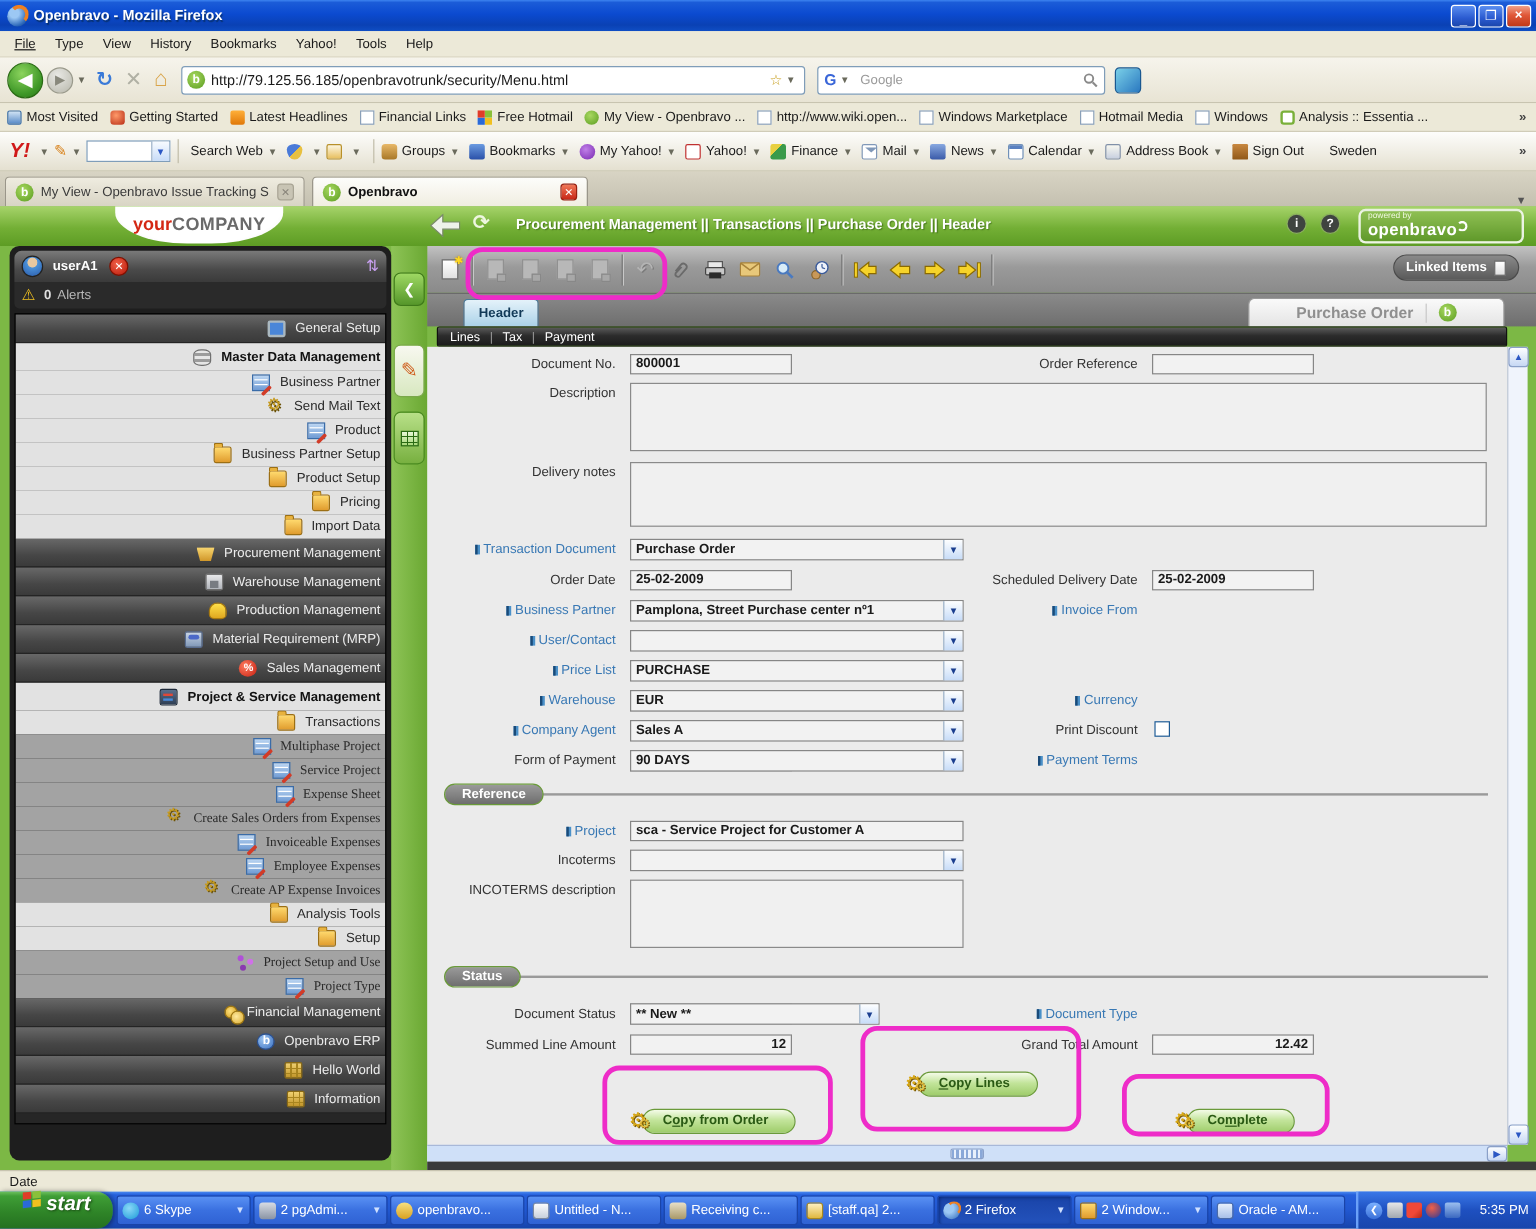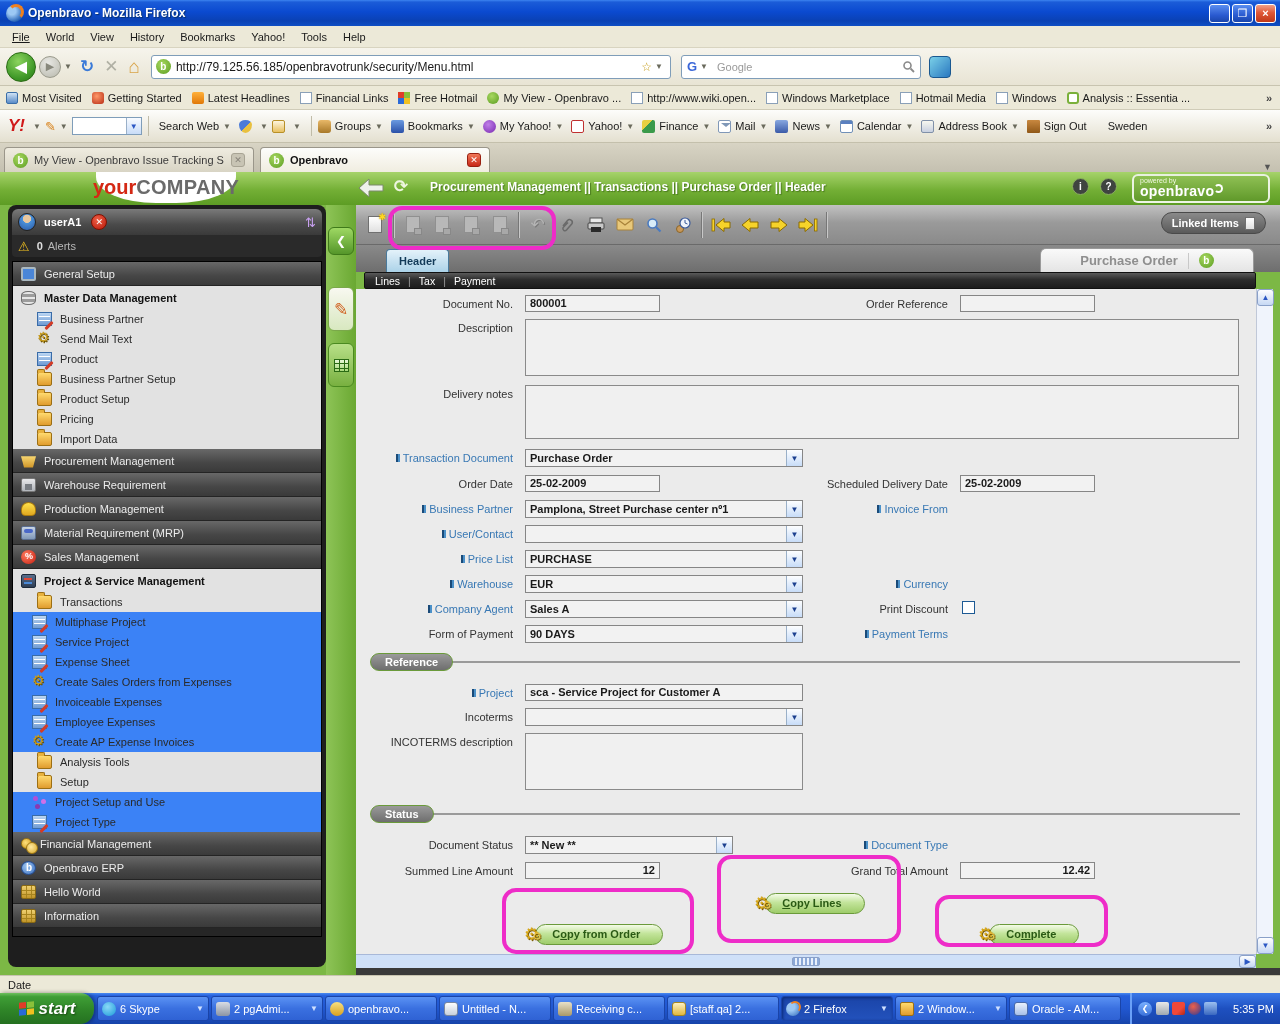--- a/index.html
+++ b/index.html
@@ -82,21 +82,21 @@
   .fftab.active{background:linear-gradient(180deg,#fdfdfb,#f0ede0);width:230px;font-weight:bold;color:#111;}
   .fftab .lbl{flex:1;white-space:nowrap;overflow:hidden;margin:0 6px;}
   .tabclose{width:14px;height:14px;border-radius:3px;font-size:9px;display:flex;align-items:center;justify-content:center;color:#fff;}
   .tabclose.gray{background:#c8c4b4;border:1px solid #a8a494;color:#88847a;}
   .tabclose.red{background:linear-gradient(180deg,#f07858,#c82818);border:1px solid #982010;}
   #tablist-caret{margin-left:auto;color:#555;font-size:9px;padding-right:4px;}
 
   
   #app{position:absolute;left:0;top:172px;width:1280px;height:803px;background:#7cb845;}
   #greenband{position:absolute;left:0;top:0;width:1280px;height:33px;background:linear-gradient(180deg,#a6d36a,#73af35 55%,#5d9c24);}
-  #logobubble{position:absolute;left:96px;top:0;width:140px;height:31px;background:radial-gradient(ellipse at 50% 0%,#ffffff 70%,#e8e8e8);border-radius:0 0 60px 60px/0 0 26px 26px;display:flex;align-items:center;justify-content:center;font-size:20px;}
+  #logobubble{position:absolute;left:96px;top:0;width:140px;height:31px;background:radial-gradient(ellipse at 50% 0%,#ffffff 70%,#e8e8e8);border-radius:0 0 60px 60px/0 0 26px 26px;display:flex;align-items:center;justify-content:center;font-size:15px;}
   #logobubble .p1{color:#d42814;font-weight:bold;}
   #logobubble .p2{color:#6a6a6a;font-weight:bold;letter-spacing:.3px;}
   #bc-back{left:358px;top:6px;}
   #bc-refresh{left:394px;top:4px;color:#eef6e0;font-size:17px;font-weight:bold;}
   #breadcrumb{position:absolute;left:430px;top:8px;color:#fff;font-weight:bold;font-size:12px;text-shadow:1px 1px 1px #4a7a1e;}
   .hcirc{position:absolute;top:6px;width:17px;height:17px;border-radius:50%;background:#3f4440;border:1px solid #8aaf5e;color:#fff;font-weight:bold;font-size:10px;display:flex;align-items:center;justify-content:center;}
   #poweredbox{position:absolute;right:10px;top:2px;width:138px;height:29px;border:2px solid rgba(255,255,255,.85);border-radius:6px;background:linear-gradient(180deg,#8fc054,#60992a);padding:1px 6px;line-height:1;}
   #poweredbox .small{font-size:7px;color:#f0f8e0;}
   #poweredbox .brand{font-size:14px;color:#fff;font-weight:bold;letter-spacing:.3px;}
   #poweredbox .swirl{display:inline-block;width:9px;height:9px;border:2px solid #fff;border-radius:50%;border-left-color:transparent;vertical-align:top;}
@@ -126,25 +126,25 @@
   #userbar{height:26px;background:linear-gradient(180deg,#7a7a7a,#4a4a4a 60%,#3a3a3a);border-radius:6px 6px 0 0;display:flex;align-items:center;padding:0 6px;}
   #avatar{width:18px;height:18px;border-radius:50%;background:radial-gradient(circle at 50% 30%,#e8c8a0 28%,#4a90d8 32%,#2a5aa8);border:1px solid #222;margin-right:8px;}
   #username{color:#fff;font-weight:bold;margin-right:10px;}
   #userclose{width:16px;height:16px;border-radius:50%;background:radial-gradient(circle at 40% 35%,#f06048,#b81808);border:1px solid #801000;color:#fff;font-size:9px;font-weight:bold;display:flex;align-items:center;justify-content:center;}
   #sortbtn{margin-left:auto;color:#c8a0f0;font-size:13px;}
   #alertrow{height:22px;display:flex;align-items:center;padding:0 6px;background:#2a2a2a;border-radius:0 0 4px 4px;margin-bottom:4px;}
   #alerttri{color:#f0c020;font-size:13px;margin-right:7px;}
   #alertcount{color:#e0e0e0;font-weight:bold;margin-right:5px;}
   #alertlabel{color:#b8b8b8;}
   #sbmenu{list-style:none;background:#262626;border:1px solid #000;height:676px;overflow:hidden;}
-  .sb-item{display:flex;align-items:center;padding:0 4px;}
+  .sb-item{display:flex;align-items:center;padding:0 4px;justify-content:flex-end;}
   .k-dark{height:24px;background:linear-gradient(180deg,#686868,#464646 60%,#3a3a3a);border-bottom:1px solid #242424;color:#ececec;padding-left:8px;}
   .k-bold{height:23px;background:#e2e2e2;color:#111;font-weight:bold;padding-left:8px;}
   .k-item{height:20px;background:#e2e2e2;color:#2a2a2a;padding-left:24px;}
-  .k-sub{height:20px;background:#3b82f6;color:#2a2a2a;padding-left:19px;}
+  .k-sub{height:20px;background:#a3a3a3;color:#2a2a2a;padding-left:19px;font-family:Liberation Serif, serif;}
   .si{width:15px;height:14px;margin-right:8px;flex:none;display:inline-block;position:relative;}
   .si-monitor{background:#4a86d8;border:2px solid #aab8c0;border-radius:2px;}
   .si-db{background:repeating-linear-gradient(180deg,#e6e6e6 0 2px,#9c9c9c 2px 5px);border:1px solid #707070;border-radius:45%/30%;}
   .si-table{background:linear-gradient(#bcd6f2,#6f9bd4);border:1px solid #3a6ca8;}
   .si-table::before{content:"";position:absolute;left:1px;right:1px;top:3px;height:1px;background:#fff;box-shadow:0 4px 0 #fff;}
   .si-table::after{content:"";position:absolute;right:-3px;bottom:-2px;width:10px;height:3px;background:#d23c28;transform:rotate(-45deg);border-radius:1px;}
   .si-gear::before{content:"⚙";position:absolute;left:0;top:-2px;color:#c79b1e;font-size:14px;line-height:14px;text-shadow:1px 1px 0 #6a5208;}
   .si-folder{background:linear-gradient(#ffda6e,#e09c2e);border:1px solid #9c6f14;border-radius:2px;}
   .si-folder::before{content:"";position:absolute;top:-4px;left:-1px;width:6px;height:3px;background:#e8b23e;border:1px solid #9c6f14;border-bottom:none;border-radius:2px 2px 0 0;}
   .si-basket{background:linear-gradient(#ffe27e,#cf9426);clip-path:polygon(0 20%,100% 20%,80% 100%,20% 100%);}
@@ -210,21 +210,21 @@
   .sbh{position:absolute;left:356px;top:782px;width:900px;height:14px;background:#cfe0f8;border-top:1px solid #a8b8d8;display:flex;align-items:center;justify-content:center;}
   .grip{width:28px;height:9px;background:repeating-linear-gradient(90deg,#8aa8d8 0 2px,#e8f0fc 2px 4px);border:1px solid #8aa0c8;border-radius:2px;}
   .sbh .rbtn{position:absolute;right:0;top:0;height:13px;}
   #formbottom{position:absolute;left:356px;top:796px;width:924px;height:7px;background:#3a3a3a;}
 
   
   #statusbar{position:absolute;left:0;top:975px;width:1280px;height:18px;background:#ece9d8;border-top:1px solid #c8c4b0;display:flex;align-items:center;padding-left:8px;color:#1a1a1a;}
 
   
   #taskbar{position:absolute;left:0;top:993px;width:1280px;height:31px;background:linear-gradient(180deg,#4a8af0 0%,#2660dc 9%,#2157d0 50%,#1a4ab8 85%,#1543a8 100%);display:flex;align-items:center;}
-  #startbtn{width:94px;height:31px;background:linear-gradient(180deg,#6ec05e 0%,#3f9e36 12%,#2f8528 55%,#247020 100%);border-radius:0 14px 14px 0;display:flex;align-items:center;justify-content:center;color:#fff;font-weight:bold;font-style:italic;font-size:17px;text-shadow:1px 1px 2px #1a4a14;box-shadow:2px 0 4px rgba(0,0,0,.4);}
+  #startbtn{width:94px;height:31px;background:linear-gradient(180deg,#6ec05e 0%,#3f9e36 12%,#2f8528 55%,#247020 100%);border-radius:0 14px 14px 0;display:flex;justify-content:center;color:#fff;font-weight:bold;font-style:italic;font-size:17px;text-shadow:1px 1px 2px #1a4a14;box-shadow:2px 0 4px rgba(0,0,0,.4);}
   .flag{width:15px;height:14px;margin-right:5px;transform:skewY(-6deg);background:linear-gradient(#e03c28 0 0) 0 0/7px 6px no-repeat,linear-gradient(#8ac03a 0 0) 8px 0/7px 6px no-repeat,linear-gradient(#2a6ad8 0 0) 0 7px/7px 6px no-repeat,linear-gradient(#f0c020 0 0) 8px 7px/7px 6px no-repeat;}
   #tasks{display:flex;flex:1;height:25px;margin:0 3px;overflow:hidden;}
   .task{width:112px;height:25px;margin-right:2px;border-radius:3px;background:linear-gradient(180deg,#5a92f4,#3a70e0 50%,#2f62d4);border:1px solid #1a44a8;color:#fff;display:flex;align-items:center;padding:0 4px;flex:none;}
   .task.active{background:linear-gradient(180deg,#1a44a8,#2352bc);box-shadow:inset 1px 1px 3px #0a2a78;}
   .task .lbl{flex:1;white-space:nowrap;overflow:hidden;font-size:11px;}
   .task .caret{font-size:8px;color:#cfe0ff;}
   .tbi{width:14px;height:14px;margin-right:4px;border-radius:3px;flex:none;display:inline-block;}
   .tb-skype{background:radial-gradient(circle at 40% 35%,#8ad8f8,#1a9ad8);border-radius:50%;}
   .tb-pg{background:linear-gradient(#d8dce4,#8a94a4);}
   .tb-ob{background:linear-gradient(#f8e080,#d8a020);border-radius:50%;}
@@ -252,21 +252,21 @@
   <span id="titletext">Openbravo - Mozilla Firefox</span>
   <span class="winbtn min">
       <span>_</span>
     </span>
   <span class="winbtn">❐</span>
   <span class="winbtn close">×</span>
 </div>
 
 <div id="menubar">
     <span class="menu-item">File</span>
-    <span class="menu-item">World</span>
+    <span class="menu-item">Type</span>
     <span class="menu-item">View</span>
     <span class="menu-item">History</span>
     <span class="menu-item">Bookmarks</span>
     <span class="menu-item">Yahoo!</span>
     <span class="menu-item">Tools</span>
     <span class="menu-item">Help</span>
   </div>
 
 <div id="navbar">
   <span id="backbtn">◀</span>
@@ -601,21 +601,21 @@
         <li class="sb-item k-item">
     <span class="si si-folder"></span>
     <span>Import Data</span>
   </li>
         <li class="sb-item k-dark">
     <span class="si si-basket"></span>
     <span>Procurement Management</span>
   </li>
         <li class="sb-item k-dark">
     <span class="si si-disk"></span>
-    <span>Warehouse Requirement</span>
+    <span>Warehouse Management</span>
   </li>
         <li class="sb-item k-dark">
     <span class="si si-helmet"></span>
     <span>Production Management</span>
   </li>
         <li class="sb-item k-dark">
     <span class="si si-mrp"></span>
     <span>Material Requirement (MRP)</span>
   </li>
         <li class="sb-item k-dark">

